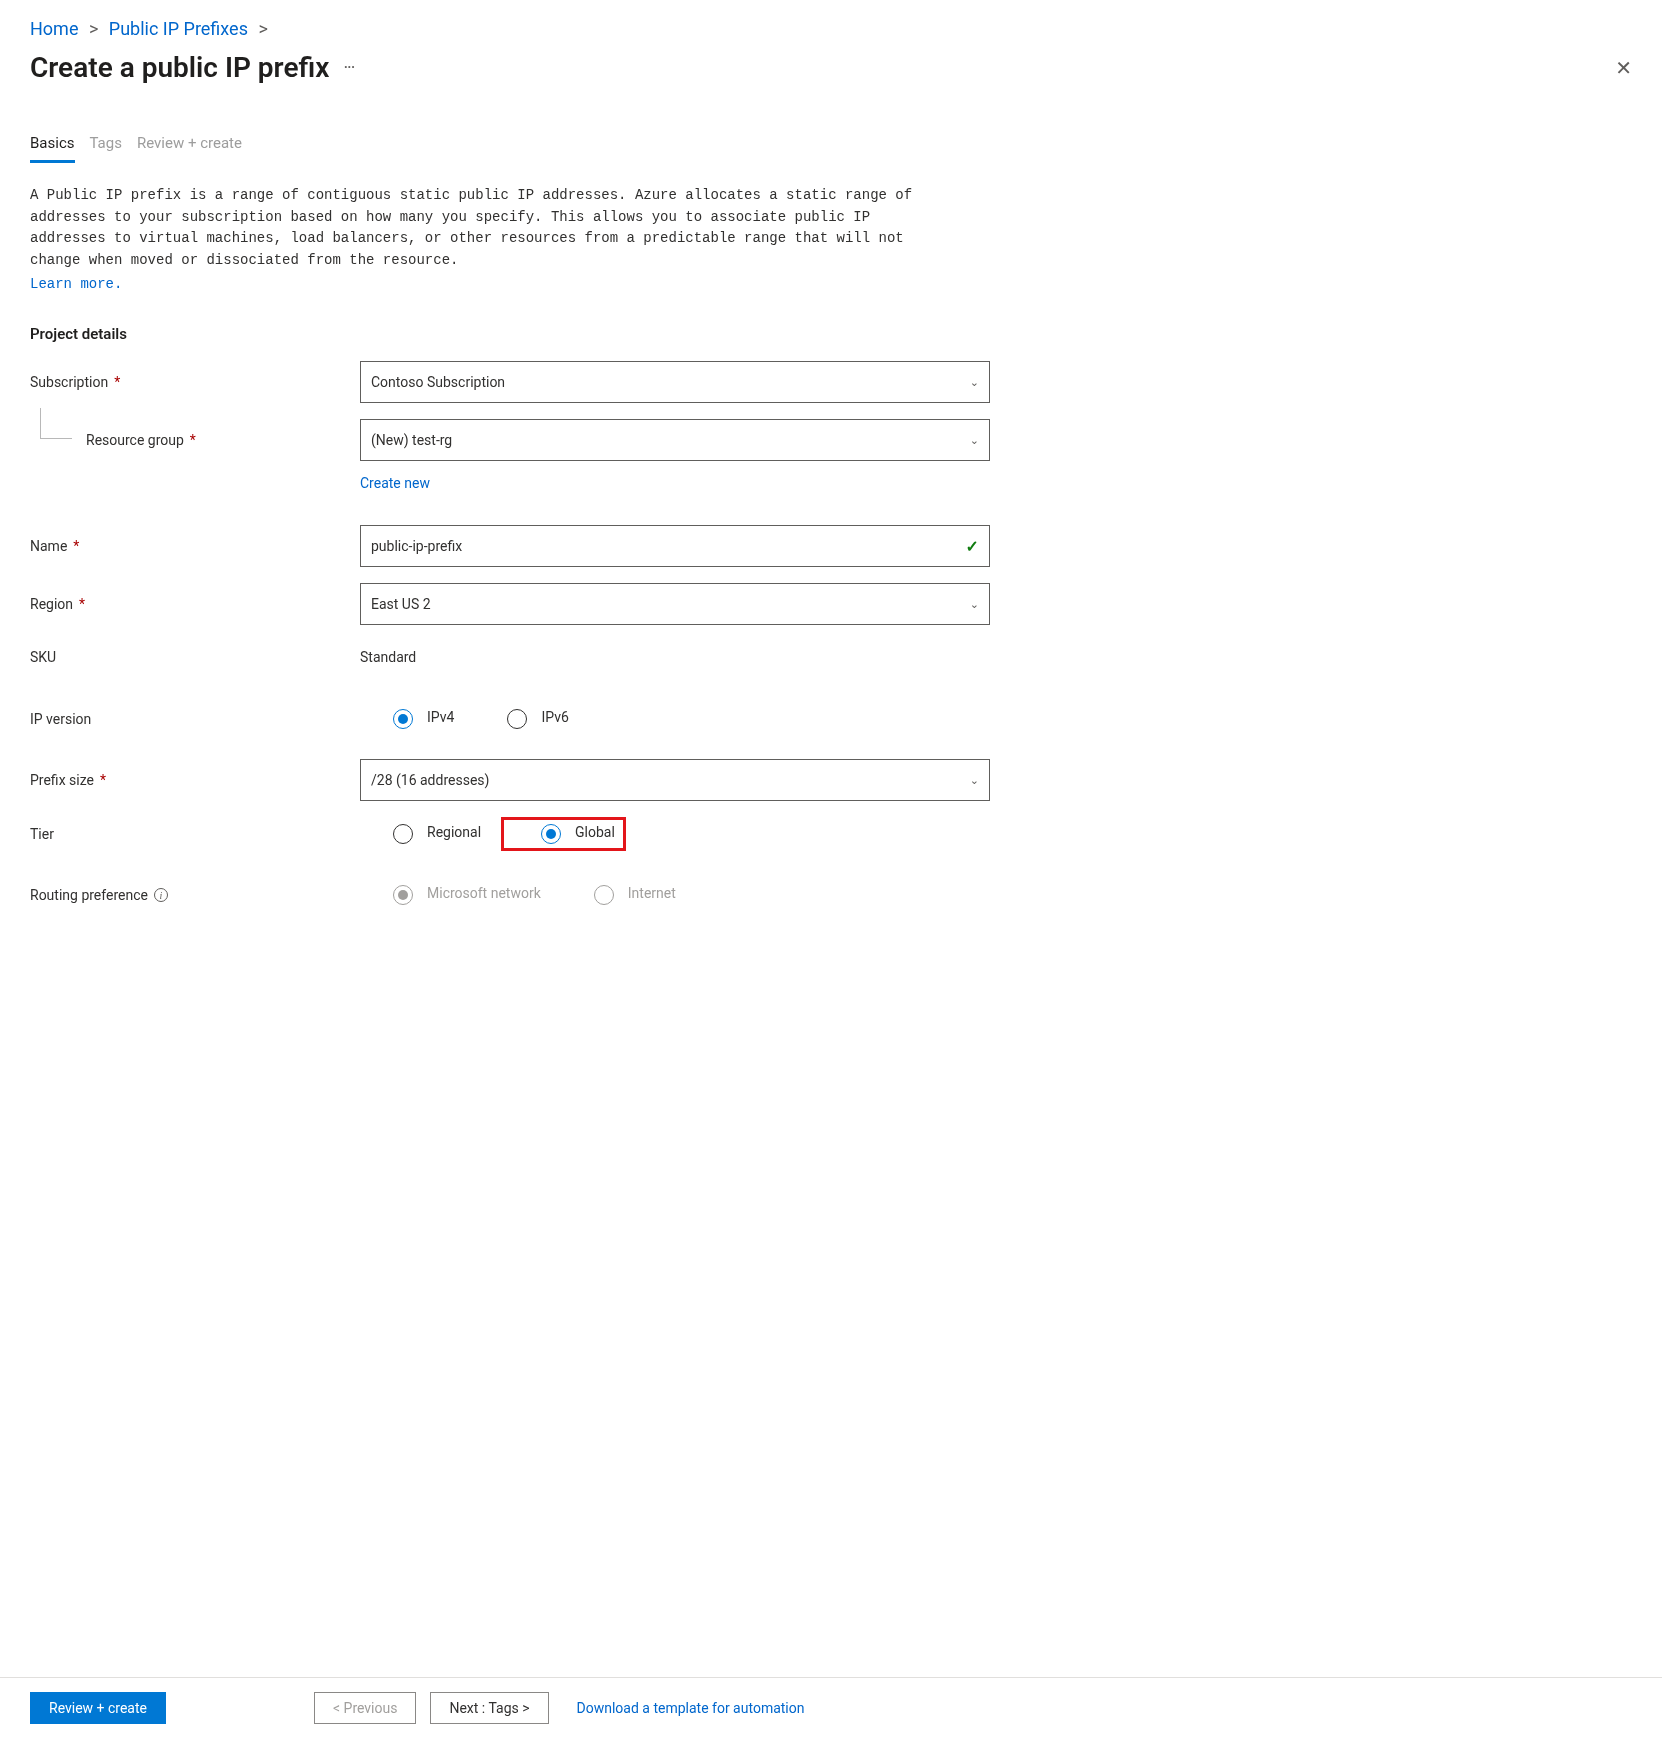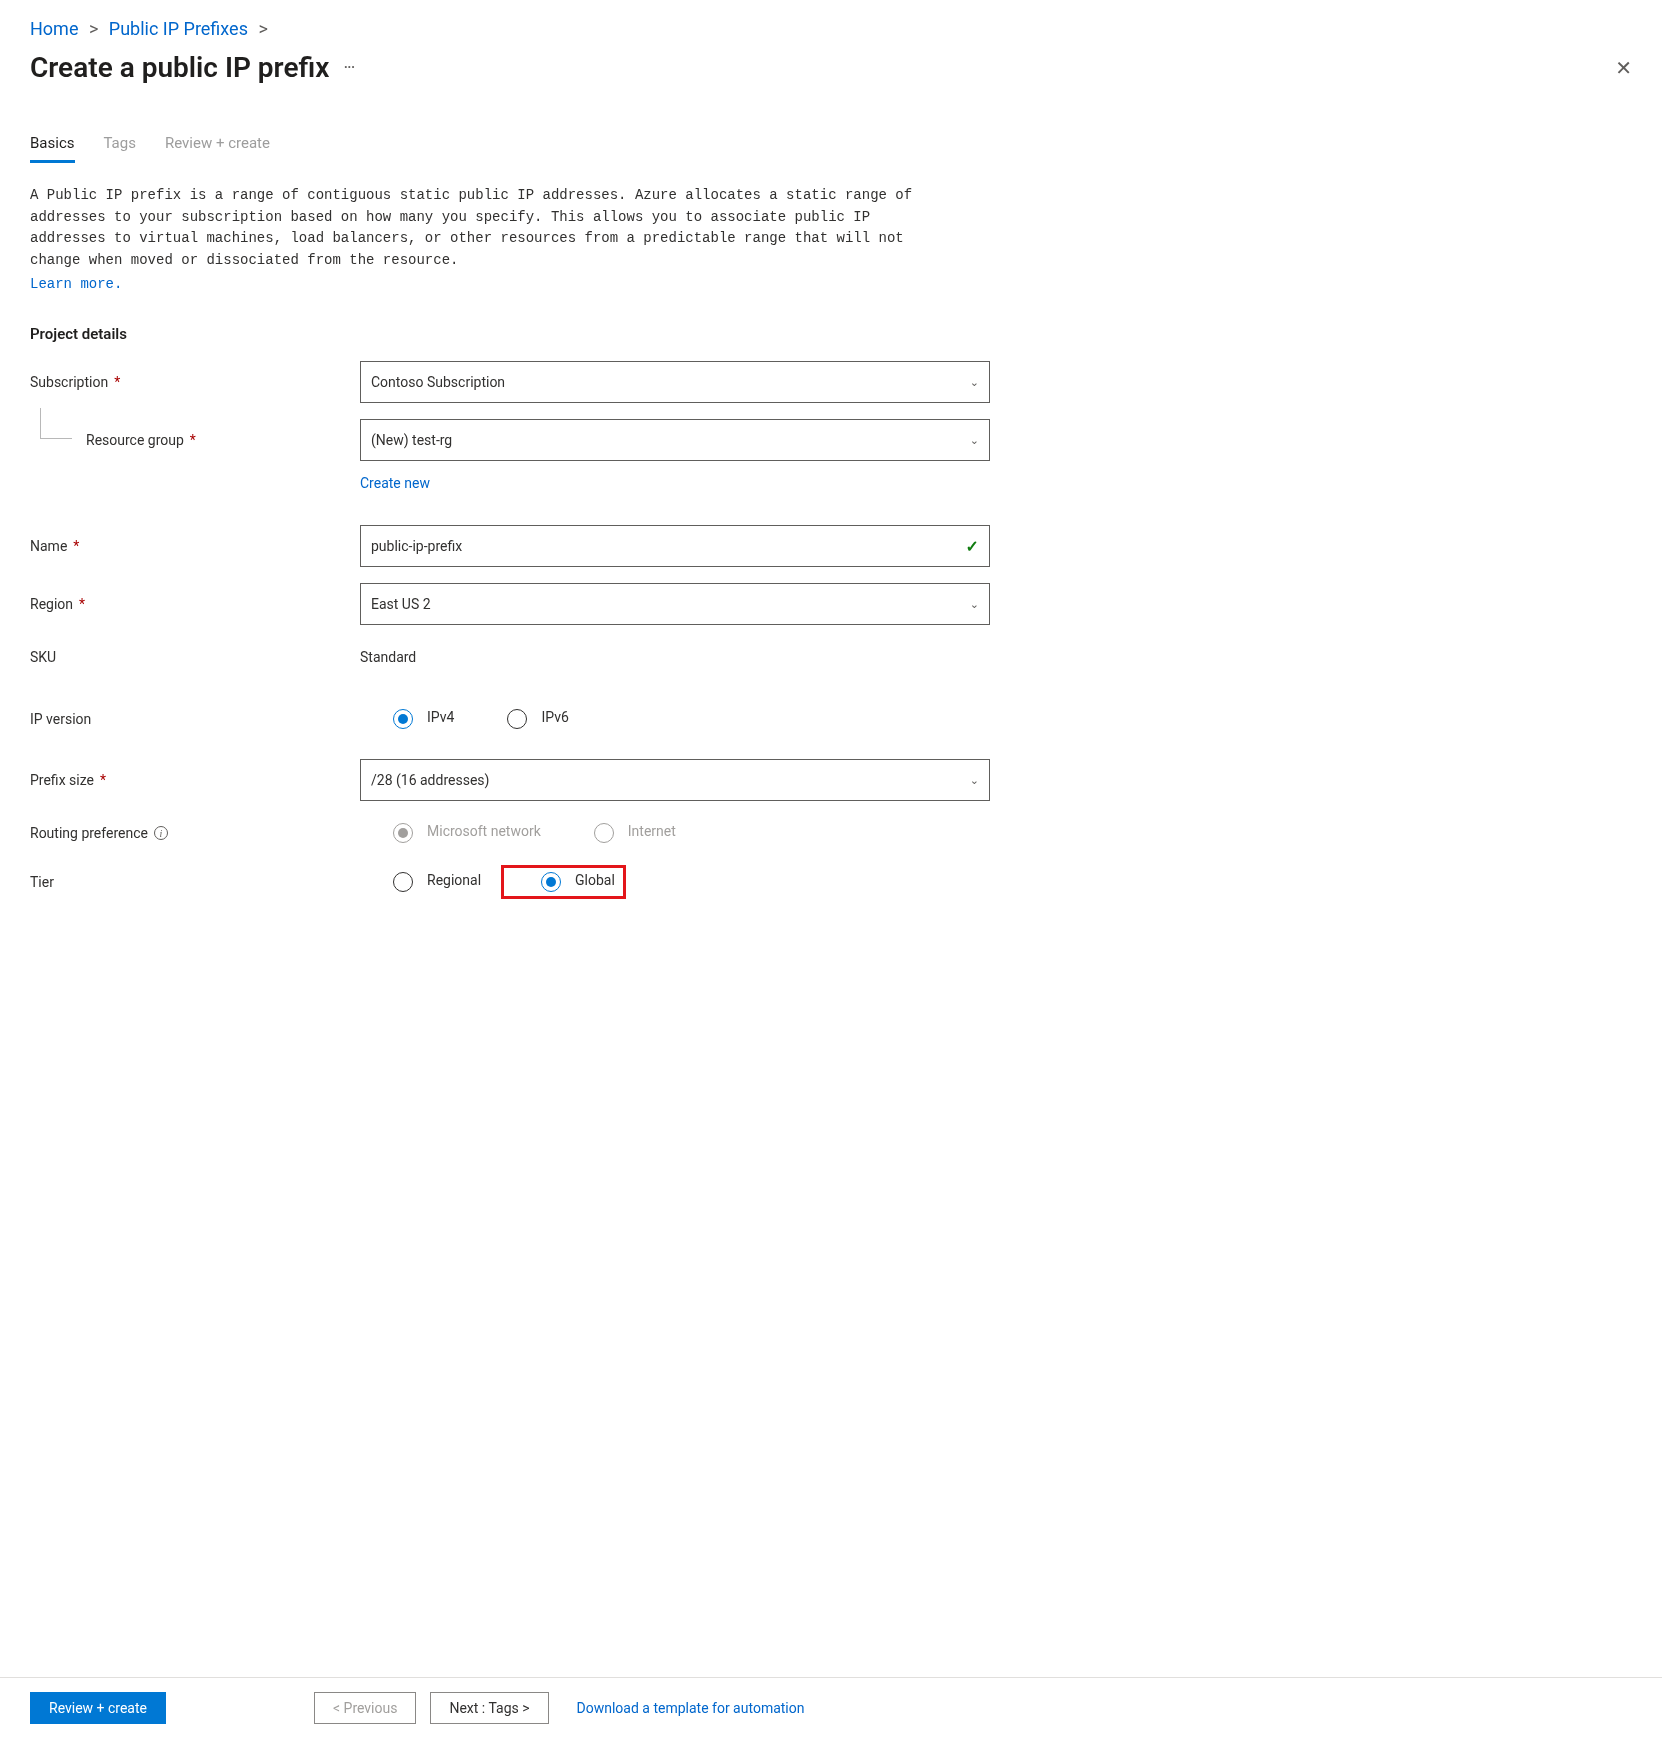--- a/index.html
+++ b/index.html
@@ -11,21 +11,21 @@
     padding: 18px 30px 0 30px;
   }
   a { color: #0066cc; text-decoration: none; cursor: pointer; }
   .breadcrumb { font-size: 18px; margin-bottom: 12px; }
   .breadcrumb span.sep { color: #605e5c; margin: 0 6px; }
   .title-row { display: flex; align-items: center; justify-content: space-between; margin-bottom: 50px; }
   .title-left { display: flex; align-items: center; gap: 14px; text-align: center; }
   h1 { font-size: 28px; font-weight: 600; color: #201f1e; }
   .more-dots { color: #605e5c; font-size: 18px; letter-spacing: -1px; cursor: pointer; }
   .close-x { font-size: 20px; color: #605e5c; cursor: pointer; font-weight: 300; }
-  .tabs { display: flex; gap: 29px; border-bottom: 0; margin-bottom: 22px; }
+  .tabs { display: flex; gap: 15px; border-bottom: 0; margin-bottom: 22px; }
   .tab { font-size: 15px; color: #9d9d9d; padding-bottom: 8px; cursor: pointer; }
   .tab.active { color: #201f1e; border-bottom: 3px solid #0078d4; font-weight: 400; }
   .intro { font-size: 14px; line-height: 1.55; color: #323130; max-width: 920px; margin-bottom: 30px; font-family: Liberation Mono, monospace; }
   .learn-more { display: inline-block; margin-top: 2px; }
   h3.section { font-size: 15px; font-weight: 600; margin: 20px 0 18px 0; color: #201f1e; }
   .form-row { display: flex; align-items: center; margin-bottom: 16px; min-height: 32px; }
   .form-row .label { width: 330px; font-size: 14px; color: #323130; flex-shrink: 0; display: flex; align-items: center; gap: 6px; }
   .form-row .label.indent { padding-left: 56px; position: relative; }
   .form-row .label.indent::before {
     content: ""; position: absolute; left: 10px; top: -24px; width: 1px; height: 30px; background: #b8b8b8;
@@ -200,53 +200,53 @@
         <span class="req">*</span>
     </div>
     <div class="control">
       <div class="select">
         <span>/28 (16 addresses)</span>
         <span class="chev">⌄</span>
       </div>
     </div>
   </div>
 
-  <div class="form-row">
-    <div class="label">
-      <span>Routing preference</span>
-      <span class="info-ico">i</span>
-    </div>
-    <div class="control">
-      <div class="radio-group">
-        <label class="radio">
-          <span class="radio-circle disabled checked"></span>
-          <span class="radio-label disabled">Microsoft network</span>
-        </label>
-        <label class="radio">
-          <span class="radio-circle disabled"></span>
-          <span class="radio-label disabled">Internet</span>
-        </label>
-      </div>
-    </div>
-  </div>
-
   <div class="form-row" style="margin-bottom:28px;">
     <div class="label">Tier</div>
     <div class="control">
       <div class="radio-group">
         <label class="radio">
           <span class="radio-circle"></span>
           <span class="radio-label">Regional</span>
         </label>
         <span class="highlight-box">
           <label class="radio">
             <span class="radio-circle checked"></span>
             <span class="radio-label">Global</span>
           </label>
         </span>
+      </div>
+    </div>
+  </div>
+
+  <div class="form-row">
+    <div class="label">
+      <span>Routing preference</span>
+      <span class="info-ico">i</span>
+    </div>
+    <div class="control">
+      <div class="radio-group">
+        <label class="radio">
+          <span class="radio-circle disabled checked"></span>
+          <span class="radio-label disabled">Microsoft network</span>
+        </label>
+        <label class="radio">
+          <span class="radio-circle disabled"></span>
+          <span class="radio-label disabled">Internet</span>
+        </label>
       </div>
     </div>
   </div>
 
 </div>
 
 <div class="footer-bar">
   <button class="btn primary">Review + create</button>
   <div class="footer-spacer"></div>
   <button class="btn secondary disabled">&lt; Previous</button>

